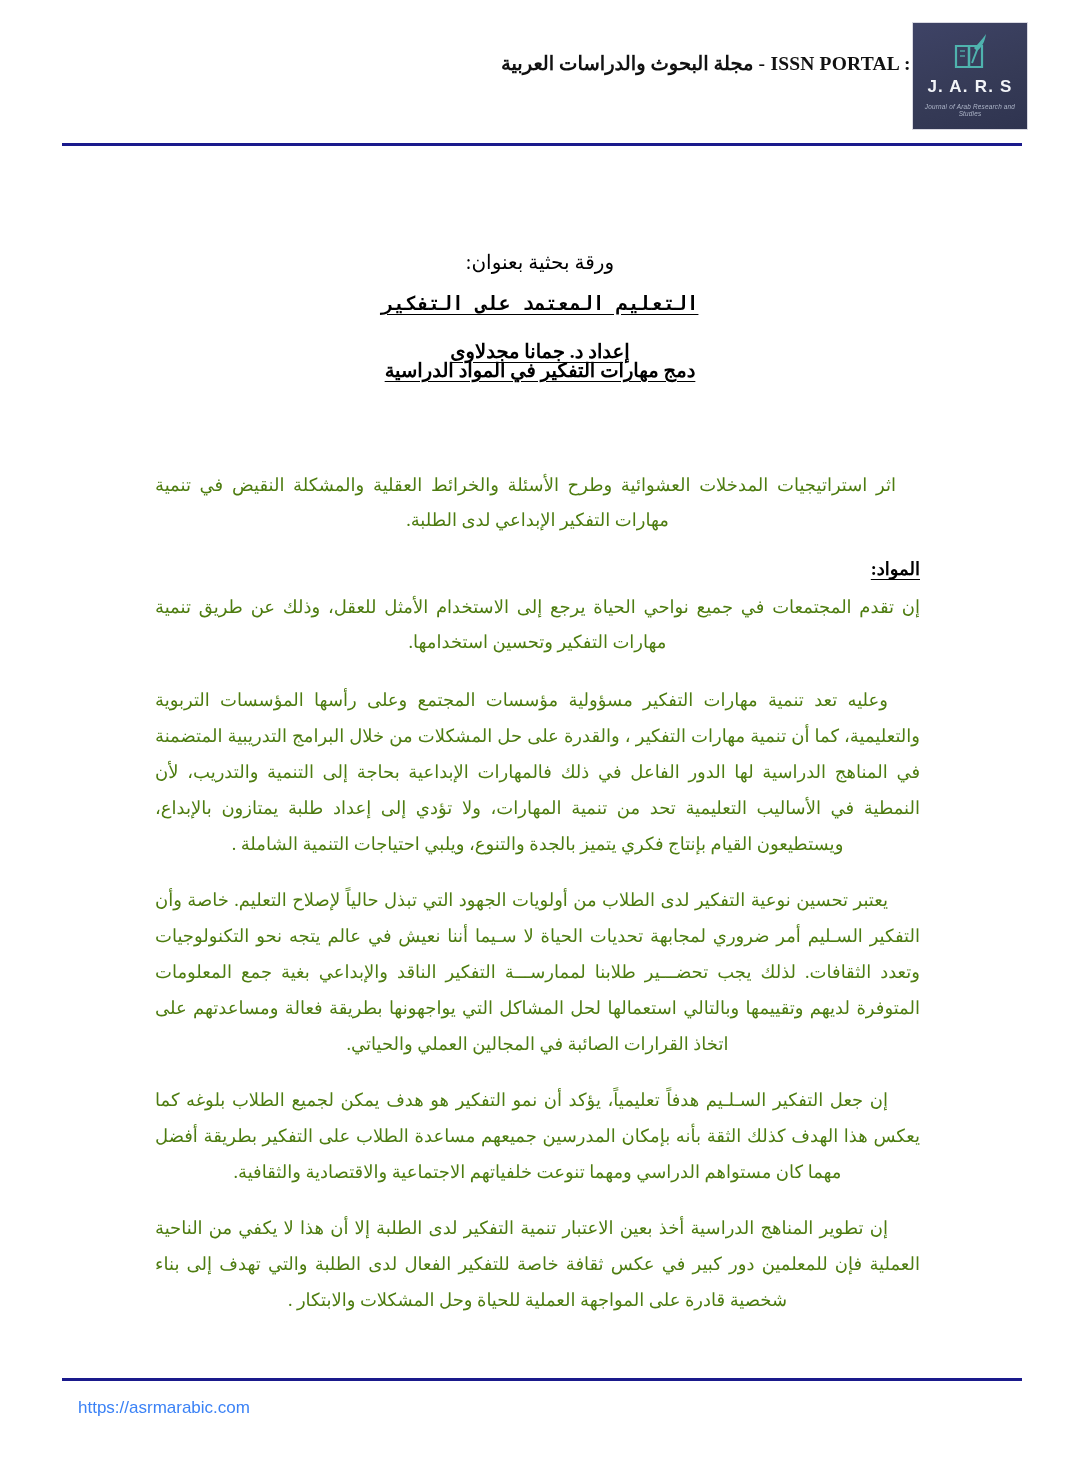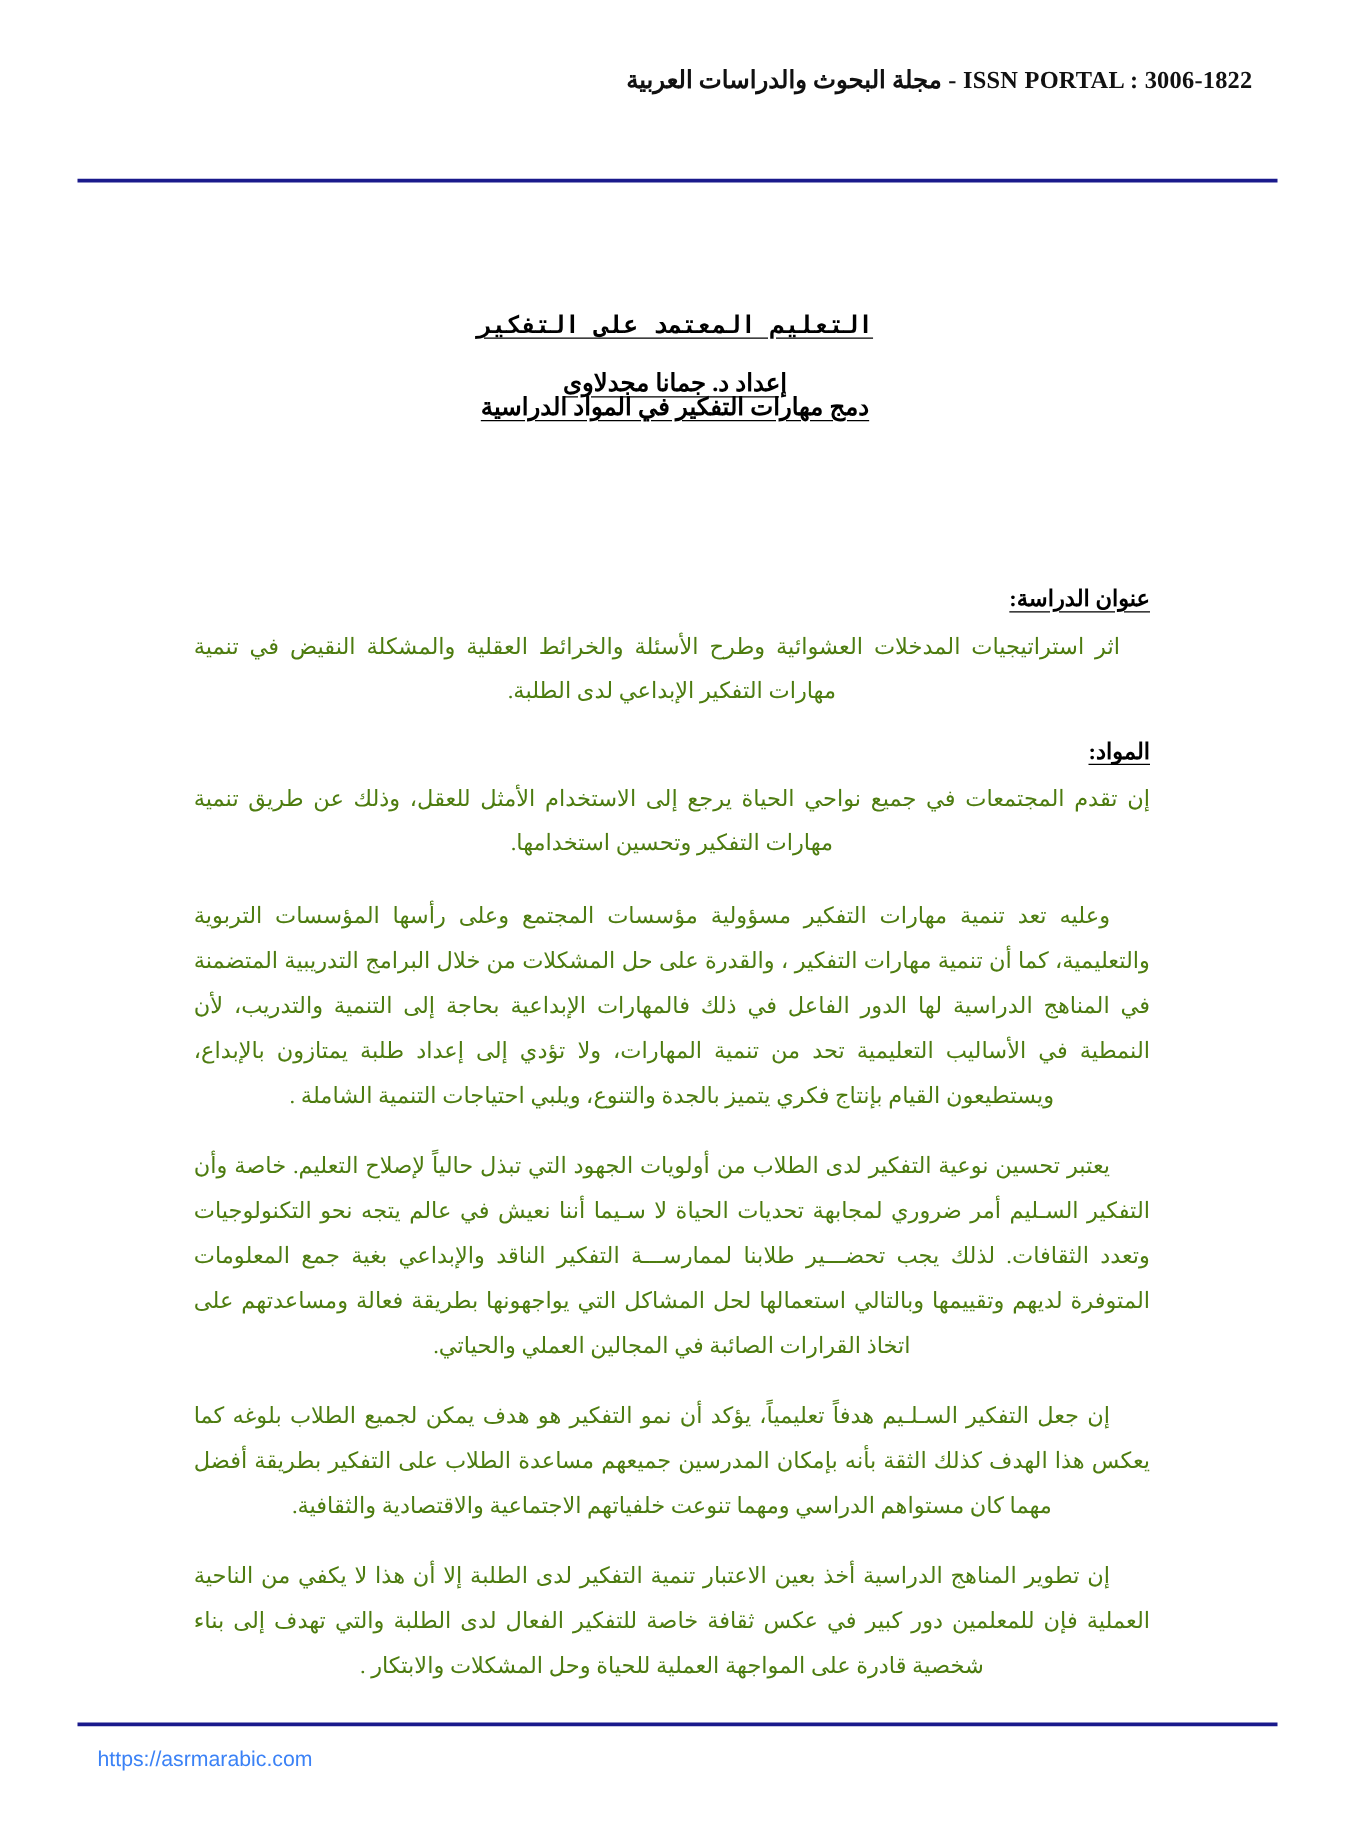--- a/index.html
+++ b/index.html
@@ -197,33 +197,51 @@
   }
 </style>
 </head>
 <body>
 
 <div class="page">
 
   <div class="header">
     <div class="header-issn">ISSN PORTAL : 3006-1822 - مجلة البحوث والدراسات العربية</div>
 
+    <div class="logo-box">
+      <div class="logo-inner"></div>
+      <div class="logo-mark">
+        <svg width="44" height="42" viewBox="0 0 44 42" aria-hidden="true">
+
+          <path d="M8 14 L21 14 L21 35 L8 35 Z" fill="none" stroke="#4fb3ae" stroke-width="2.2"></path>
+          <path d="M21 14 L34 14 L34 35 L21 35 Z" fill="none" stroke="#4fb3ae" stroke-width="2.2"></path>
+          <line x1="21" y1="14" x2="21" y2="35" stroke="#4fb3ae" stroke-width="2.2"></line>
+          <line x1="12" y1="19" x2="17" y2="19" stroke="#4fb3ae" stroke-width="1.3"></line>
+          <line x1="12" y1="24" x2="17" y2="24" stroke="#4fb3ae" stroke-width="1.3"></line>
+
+          <path d="M26 16 C31 11 36 5 38 2 C37 9 34 15 29 19 Z" fill="#4fb3ae"></path>
+          <line x1="29" y1="18" x2="24" y2="31" stroke="#4fb3ae" stroke-width="2"></line>
+        </svg>
+      </div>
+      <div class="logo-acronym">J. A. R. S</div>
+      <div class="logo-sub">Journal of Arab Research and Studies</div>
+    </div>
   </div>
 
   <div class="rule top"></div>
 
   <div class="title-block">
+    <div class="title-line t1">ورقة بحثية بعنوان:</div>
     <div class="title-line t2">التعليم المعتمد على التفكير</div>
     <div class="title-line t4">إعداد د. جمانا مجدلاوى</div>
     <div class="title-line t3">دمج مهارات التفكير في المواد الدراسية</div>
   </div>
 
   <div class="content">
 
-    <div class="sec-head">عنوان الدراسة:</div>
     <p class="para study-title">اثر استراتيجيات  المدخلات العشوائية وطرح الأسئلة والخرائط العقلية والمشكلة النقيض في تنمية مهارات التفكير  الإبداعي لدى الطلبة.</p>
 
     <div class="sec-head">المواد:</div>
 
     <p class="para intro">إن تقدم المجتمعات في جميع نواحي الحياة يرجع إلى الاستخدام الأمثل للعقل، وذلك عن طريق تنمية مهارات التفكير وتحسين استخدامها.</p>
 
     <p class="para block indent">وعليه تعد تنمية مهارات التفكير مسؤولية مؤسسات المجتمع وعلى رأسها المؤسسات التربوية والتعليمية، كما أن تنمية مهارات التفكير ، والقدرة على حل المشكلات من خلال البرامج التدريبية المتضمنة في المناهج الدراسية لها الدور الفاعل في ذلك فالمهارات الإبداعية بحاجة إلى التنمية والتدريب، لأن النمطية في الأساليب التعليمية تحد من تنمية المهارات، ولا تؤدي إلى إعداد طلبة يمتازون بالإبداع، ويستطيعون القيام بإنتاج فكري يتميز بالجدة والتنوع، ويلبي احتياجات التنمية الشاملة .</p>
 
     <p class="para block indent">يعتبر تحسين نوعية التفكير لدى الطلاب من أولويات الجهود التي تبذل حالياً لإصلاح التعليم. خاصة وأن التفكير السـليم أمر ضروري لمجابهة تحديات الحياة لا سـيما أننا نعيش في عالم يتجه نحو التكنولوجيات وتعدد الثقافات. لذلك يجب تحضـــير طلابنا لممارســـة التفكير الناقد والإبداعي بغية جمع المعلومات المتوفرة لديهم وتقييمها وبالتالي استعمالها لحل المشاكل التي يواجهونها بطريقة فعالة ومساعدتهم على اتخاذ القرارات الصائبة في المجالين العملي والحياتي.</p>
 

